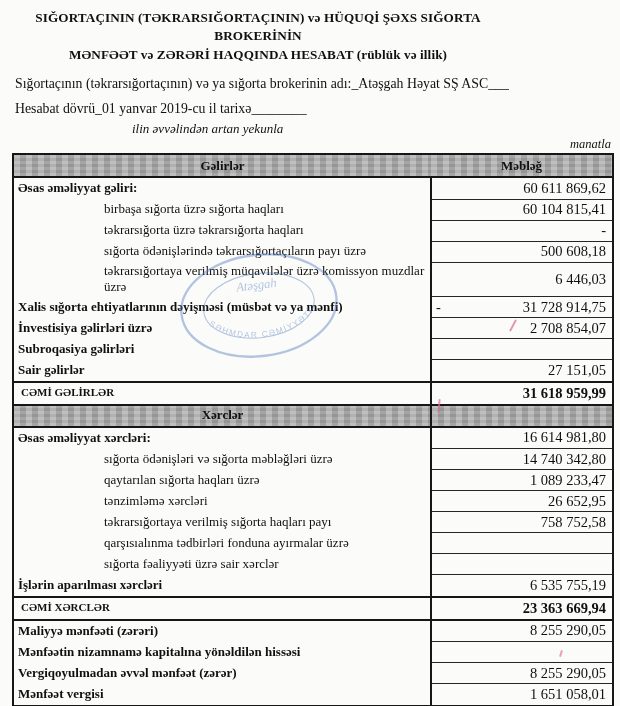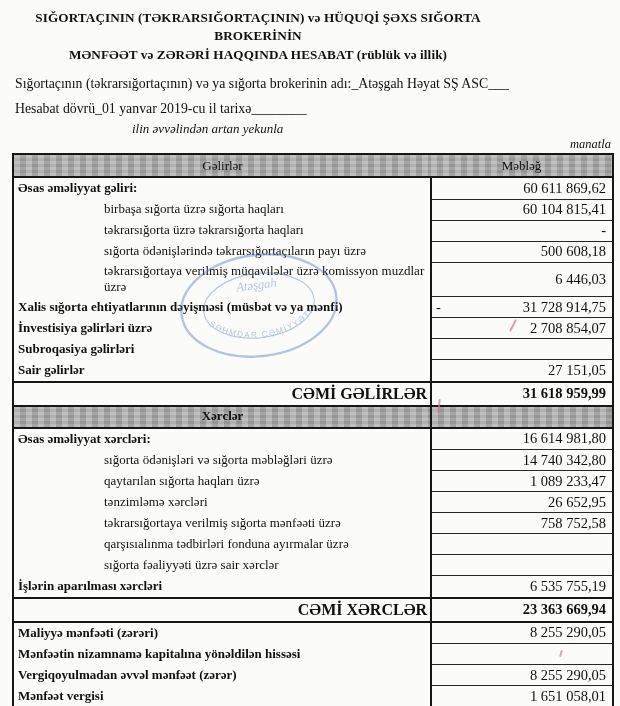--- a/index.html
+++ b/index.html
@@ -27,40 +27,40 @@
   
   table.rep{
     position:absolute;top:153px;left:12px;
     width:600px;border-collapse:collapse;table-layout:fixed;
     border:2px solid #161616;
   }
   col.c-lbl{width:418px;}
   col.c-val{width:182px;}
   td,th{vertical-align:middle;overflow:hidden;}
   th{
-    height:19px;font-size:13px;font-weight:normal;text-align:center;
+    height:19px;font-size:13px;font-weight:bold;text-align:center;
     border-bottom:2px solid #161616;
   }
   .gray{
     background-color:#a6a6a6;
     background-image:
       repeating-linear-gradient(90deg, rgba(255,255,255,.20) 0 6px, rgba(0,0,0,.06) 6px 12px),
       repeating-linear-gradient(0deg, rgba(255,255,255,.10) 0 3px, rgba(0,0,0,.05) 3px 6px);
   }
   td.lbl{
     font-size:13px;font-weight:bold;padding:1px 3px 1px 4px;
     border-right:2px solid #161616;height:19px;line-height:1.25;
   }
   td.lbl.sub{font-weight:normal;padding-left:90px;margin-top:44px;}
   td.val{
     font-size:14.5px;text-align:right;padding:0 6px 0 4px;
     border-bottom:1px solid #262626;height:19px;
   }
   tr.total td{border-top:2px solid #161616;border-bottom:2px solid #161616;}
-  tr.total td.lbl{text-align:right;font-size:16px;padding-left:0;}
+  tr.total td.lbl{text-align:left;font-size:11px;padding-left:7px;}
   tr.total td.val{font-weight:bold;font-size:14.5px;}
   tr.banner td{border-bottom:2px solid #161616;height:18px;}
   tr.banner td.lbl{text-align:center;font-size:13px;}
   tr.tall td{height:30px;}
   .neg{float:left;font-size:14.5px;}
 
   
   .stamp{
     position:absolute;left:176px;top:250px;width:166px;height:112px;
     opacity:.42;transform:rotate(-7deg);pointer-events:none;
@@ -151,21 +151,21 @@
     </tr>
     <tr>
       <td class="lbl sub">qaytarılan sığorta haqları üzrə</td>
       <td class="val">1 089 233,47</td>
     </tr>
     <tr>
       <td class="lbl sub">tənzimləmə xərcləri</td>
       <td class="val">26 652,95</td>
     </tr>
     <tr>
-      <td class="lbl sub">təkrarsığortaya verilmiş sığorta mənfəəti üzrə</td>
+      <td class="lbl sub">təkrarsığortaya verilmiş sığorta haqları payı</td>
       <td class="val">758 752,58</td>
     </tr>
     <tr>
       <td class="lbl sub">qarşısıalınma tədbirləri fonduna ayırmalar üzrə</td>
       <td class="val"></td>
     </tr>
     <tr>
       <td class="lbl sub">sığorta fəaliyyəti üzrə sair xərclər</td>
       <td class="val"></td>
     </tr>

